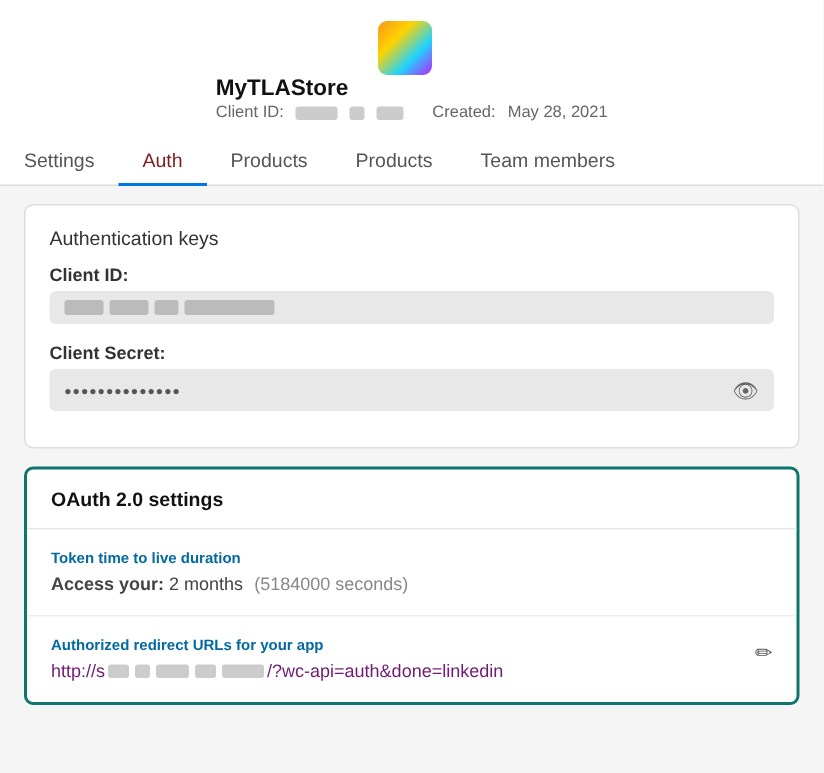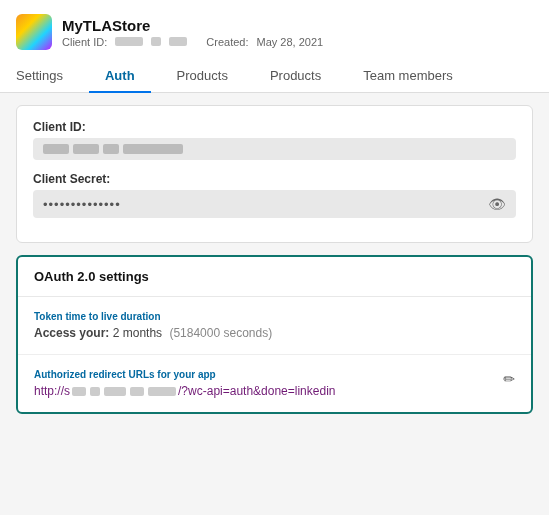--- a/index.html
+++ b/index.html
@@ -15,20 +15,21 @@
     
     .header {
       background: #fff;
       padding: 14px 16px 0 16px;
       border-bottom: 1px solid #ddd;
     }
     .header-top {
       display: flex;
       align-items: center;
       margin-bottom: 10px;
+      flex-direction: column;
     }
     .app-icon {
       width: 36px;
       height: 36px;
       border-radius: 6px;
       background: linear-gradient(135deg, #f7971e, #ffd200, #21d4fd, #b721ff);
       margin-right: 10px;
       flex-shrink: 0;
     }
     .app-info {}
@@ -49,35 +50,35 @@
       display: inline-block;
       background: #ccc;
       border-radius: 2px;
       height: 9px;
       vertical-align: middle;
     }
 
     
     .tabs {
       display: flex;
-      gap: 10px;
+      gap: 0;
       align-items: flex-end;
     }
     .tab {
       padding: 8px 16px;
       font-size: 13px;
       color: #555;
       cursor: pointer;
       border-bottom: 2px solid transparent;
       margin-bottom: -1px;
     }
     .tab.active {
-      color: #0369a1;
+      color: #7f1d1d;
       border-bottom: 2px solid #0073ea;
-      font-weight: 700;
+      font-weight: 400;
     }
     .tab:first-child {
       padding-left: 0;
     }
 
     
     .content {
       padding: 12px 16px;
     }
 
@@ -257,20 +258,21 @@
     <div class="tab">
       <span>Team members</span>
     </div>
   </div>
 </div>
 
 <div class="content">
 
   <div class="card">
     <div class="card-body">
+      <div class="auth-section-title">Authentication keys</div>
 
       <div class="field-group">
         <div class="field-label">Client ID:</div>
         <div class="field-value-redacted">
           <span class="redacted-bar" style="width: 26px; margin-right: 4px;"></span>
           <span class="redacted-bar" style="width: 26px; margin-right: 4px;"></span>
           <span class="redacted-bar" style="width: 16px; margin-right: 4px;"></span>
           <span class="redacted-bar" style="width: 60px;"></span>
         </div>
       </div>

